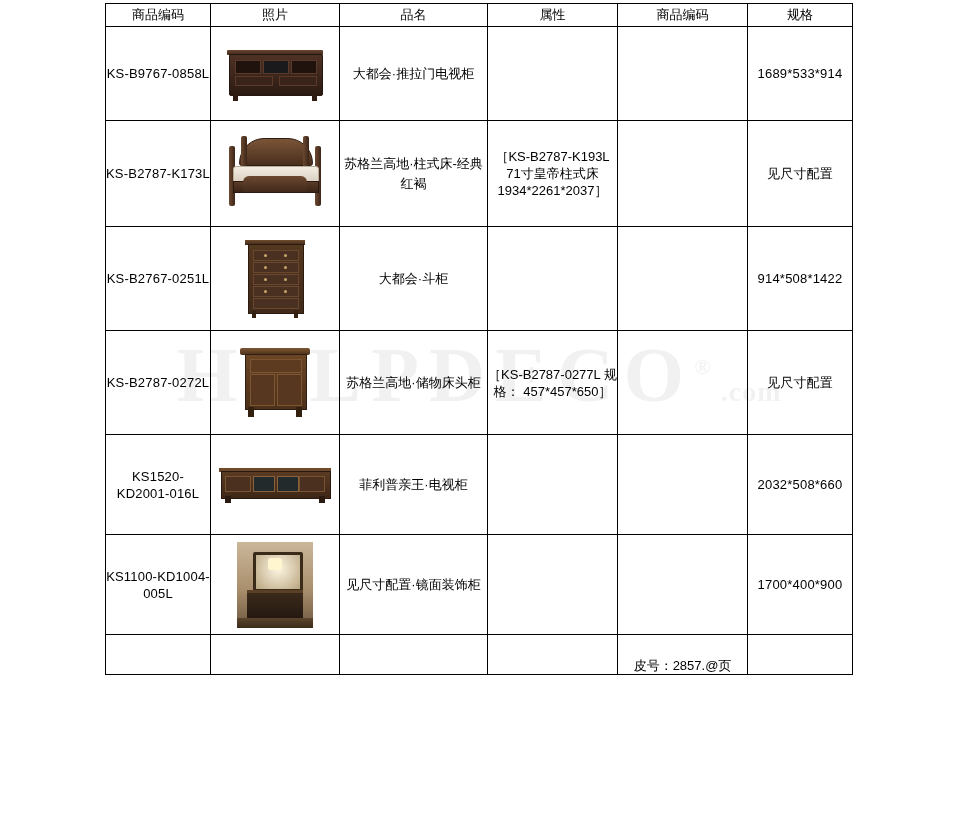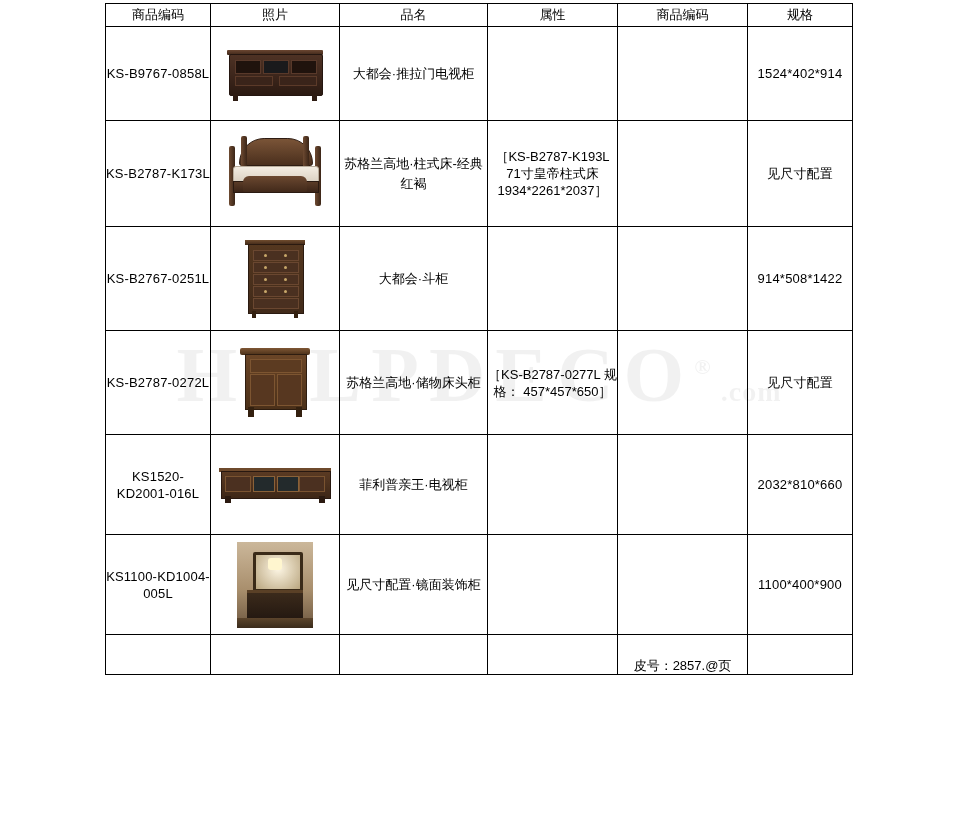--- a/index.html
+++ b/index.html
@@ -335,21 +335,21 @@
               <div class="drawer d1"></div>
                 <div class="drawer d2"></div>
               <div class="leg l1"></div>
                 <div class="leg l2"></div>
             </div>
           </div>
         </td>
         <td class="name">大都会·推拉门电视柜</td>
         <td class="attr"></td>
         <td class="custom"></td>
-        <td class="spec">1524*402*914</td>
+        <td class="spec">1689*533*914</td>
       </tr>
 
       <tr style="height:106px;">
         <td class="code">KS-B2787-K173L</td>
         <td class="photo">
           <div class="photo-box">
             <div class="thumb art-bed">
               <div class="post post-lb"></div>
                 <div class="post post-rb"></div>
               <div class="head"></div>
@@ -431,42 +431,42 @@
                 <div class="glass g2"></div>
                 <div class="sd s2"></div>
               <div class="leg" style="left:6px;"></div>
                 <div class="leg" style="right:6px;"></div>
             </div>
           </div>
         </td>
         <td class="name">菲利普亲王·电视柜</td>
         <td class="attr"></td>
         <td class="custom"></td>
-        <td class="spec">2032*810*660</td>
+        <td class="spec">2032*508*660</td>
       </tr>
 
 
 
       <tr style="height:100px;">
         <td class="code">KS1100-KD1004-005L</td>
         <td class="photo">
           <div class="photo-box">
             <div class="thumb art-room">
               <div class="wall"></div>
                 <div class="mirror"></div>
                 <div class="lamp"></div>
               <div class="cab"></div>
                 <div class="floor"></div>
             </div>
           </div>
         </td>
         <td class="name">见尺寸配置·镜面装饰柜</td>
         <td class="attr"></td>
         <td class="custom"></td>
-        <td class="spec">1100*400*900</td>
+        <td class="spec">1700*400*900</td>
       </tr>
 
       <tr style="height:40px;">
         <td class="code"></td>
         <td class="photo"></td>
         <td class="name"></td>
         <td class="attr"></td>
         <td class="custom" style="vertical-align:bottom;">皮号：2857.@页</td>
         <td class="spec"></td>
       </tr>

